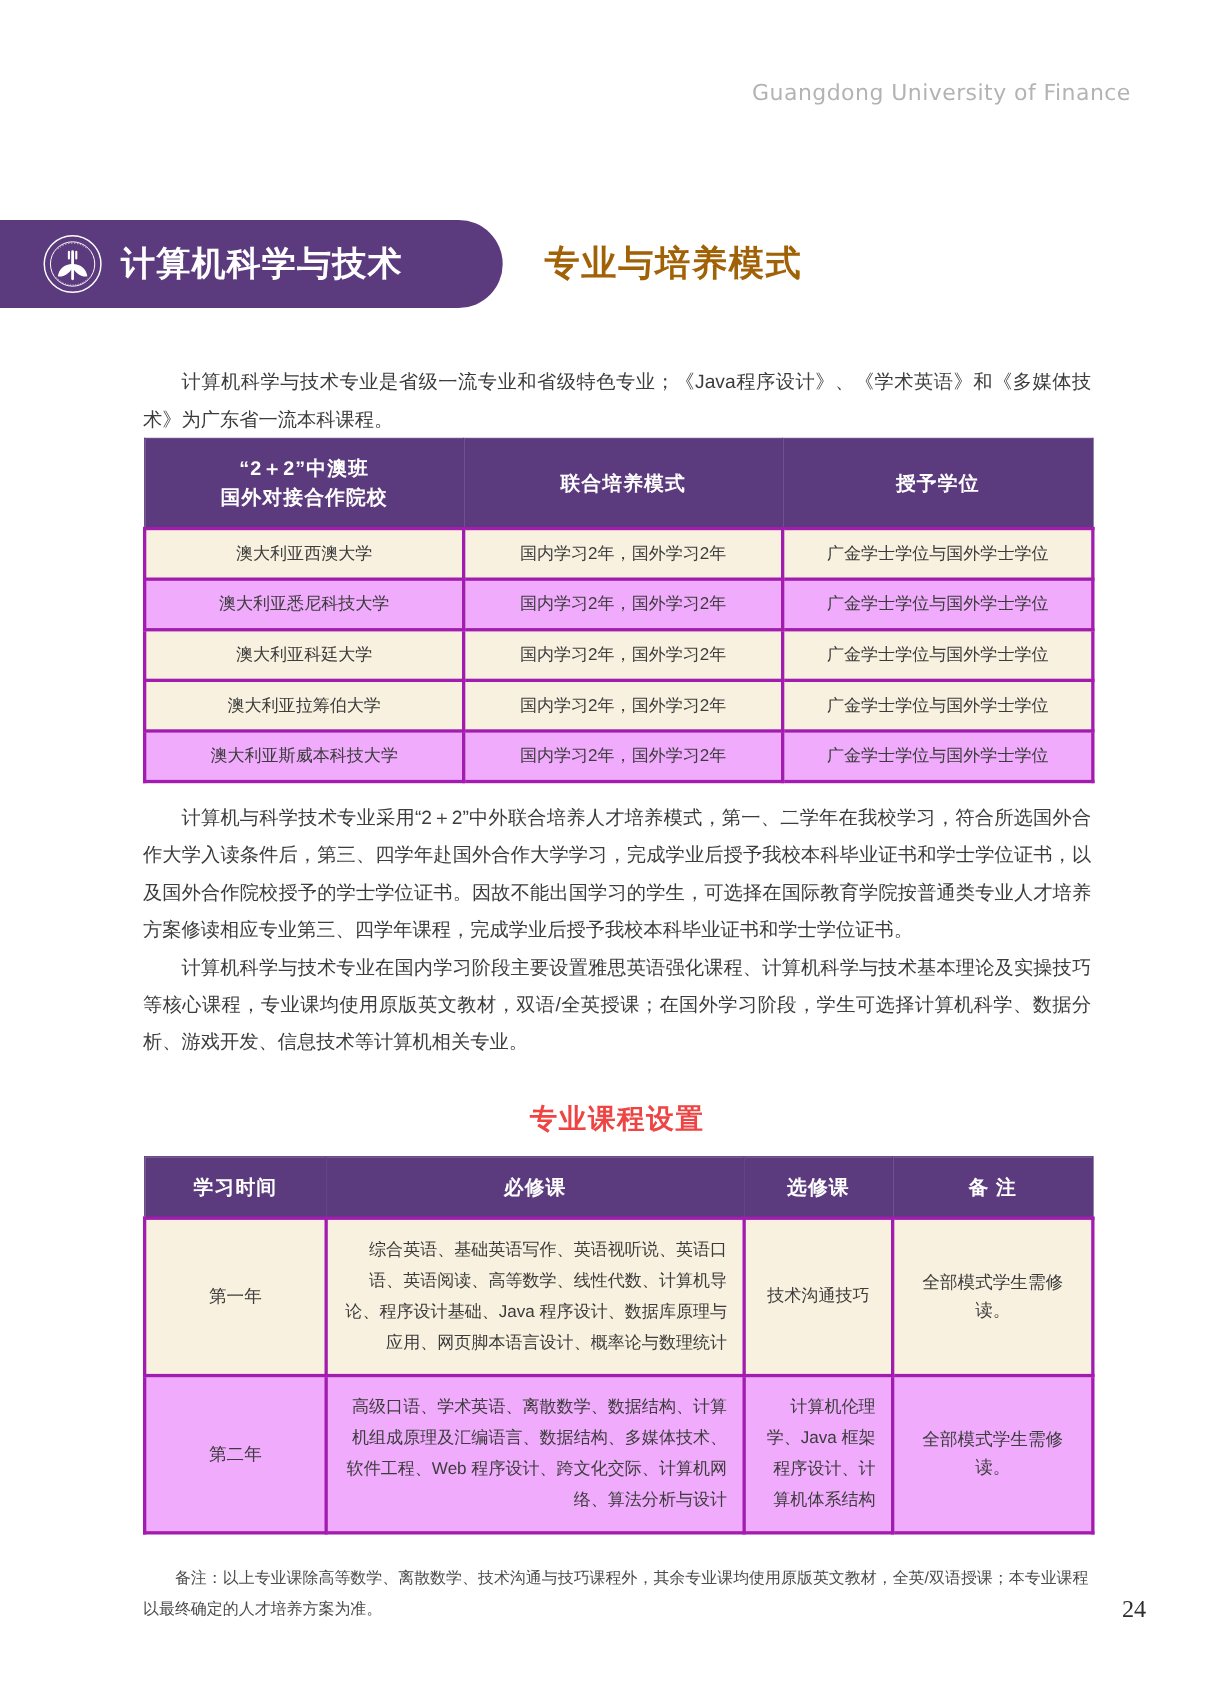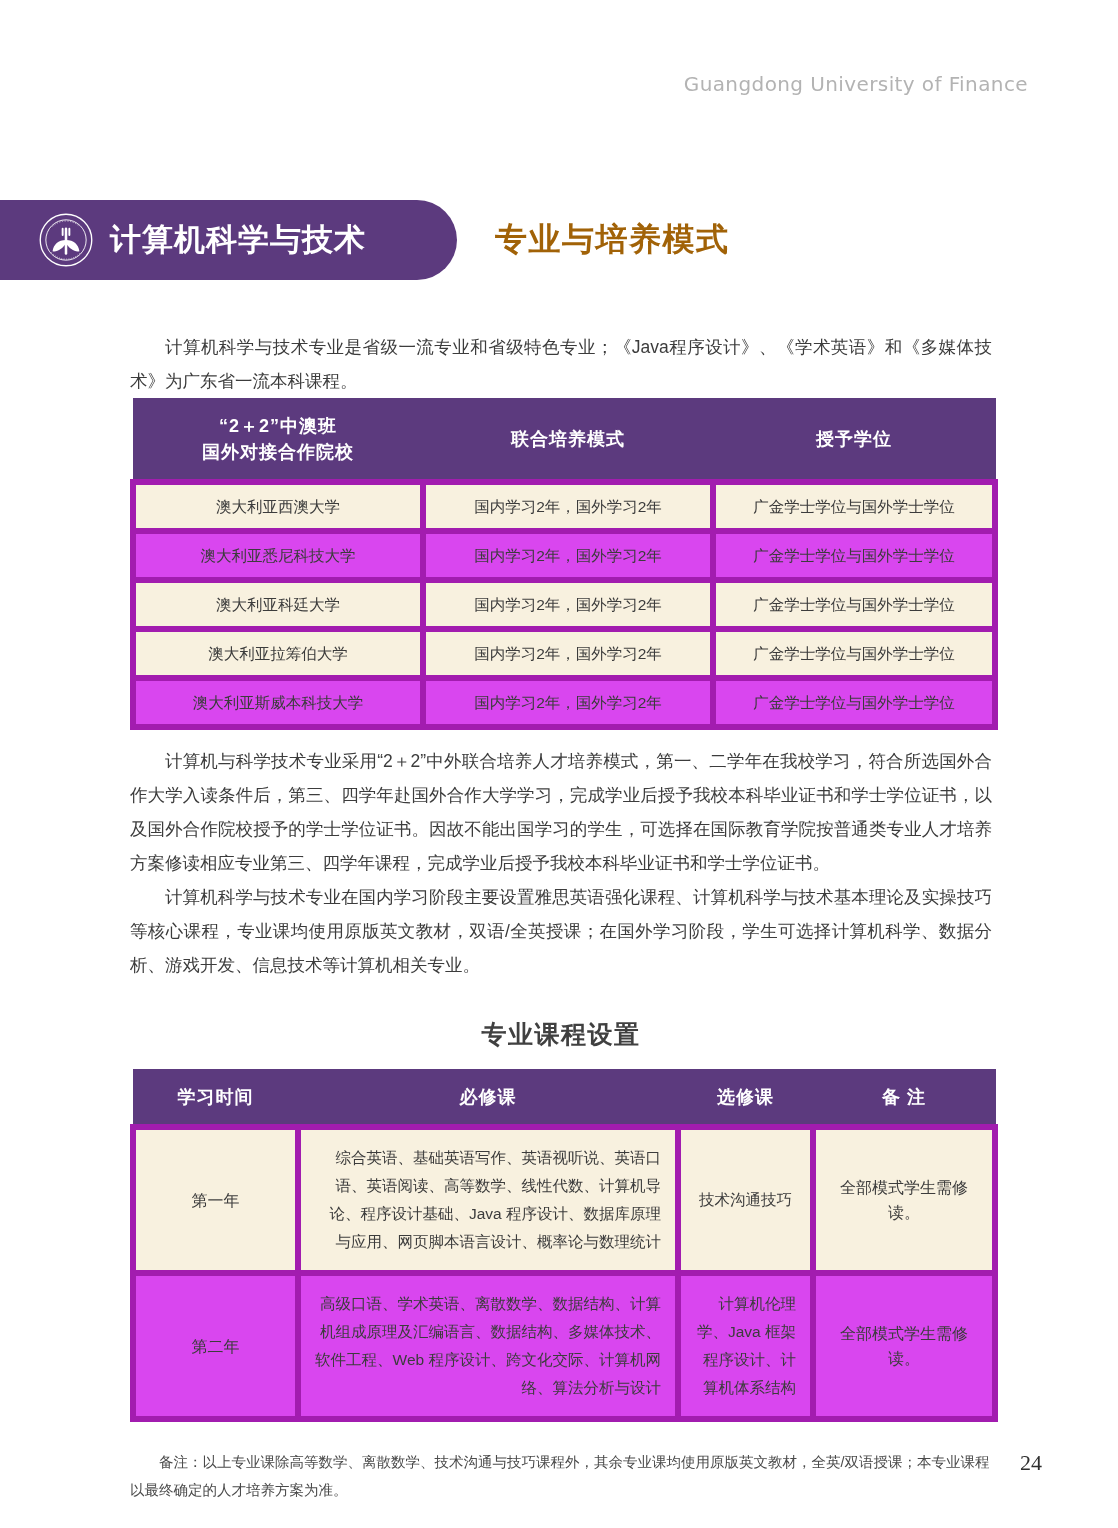--- a/index.html
+++ b/index.html
@@ -114,40 +114,40 @@
     font-size: 18px;
     font-weight: bold;
     letter-spacing: 1px;
     padding: 14px 4px;
     border: 1px solid #5C3A7E;
     line-height: 26px;
   }
   table.doc-table td {
     font-size: 15.5px;
     color: #3c3c3c;
-    border: 6px solid #a21caf;
+    border: 3px solid #a21caf;
     padding: 9px 10px;
     text-align: center;
     line-height: 25px;
   }
   table.doc-table tr.cream td { background: #F8F1DF; }
-  table.doc-table tr.lav td   { background: #d946ef; }
+  table.doc-table tr.lav td   { background: #f0abfc; }
 
   
   .t1 { margin-top: 46px; }
   .t1 col.c1 { width: 290px; }
   .t1 col.c2 { width: 290px; }
   .t1 col.c3 { width: 282px; }
 
   
   .section-heading {
     text-align: center;
     font-size: 25px;
     font-weight: bold;
-    color: #404040;
+    color: #ef4444;
     letter-spacing: 1.5px;
     margin: 36px 0 18px 0;
   }
 
   
   .t2 col.c1 { width: 165px; }
   .t2 col.c2 { width: 380px; }
   .t2 col.c3 { width: 135px; }
   .t2 col.c4 { width: 182px; }
   .t2 td.year { font-size: 16px; }

